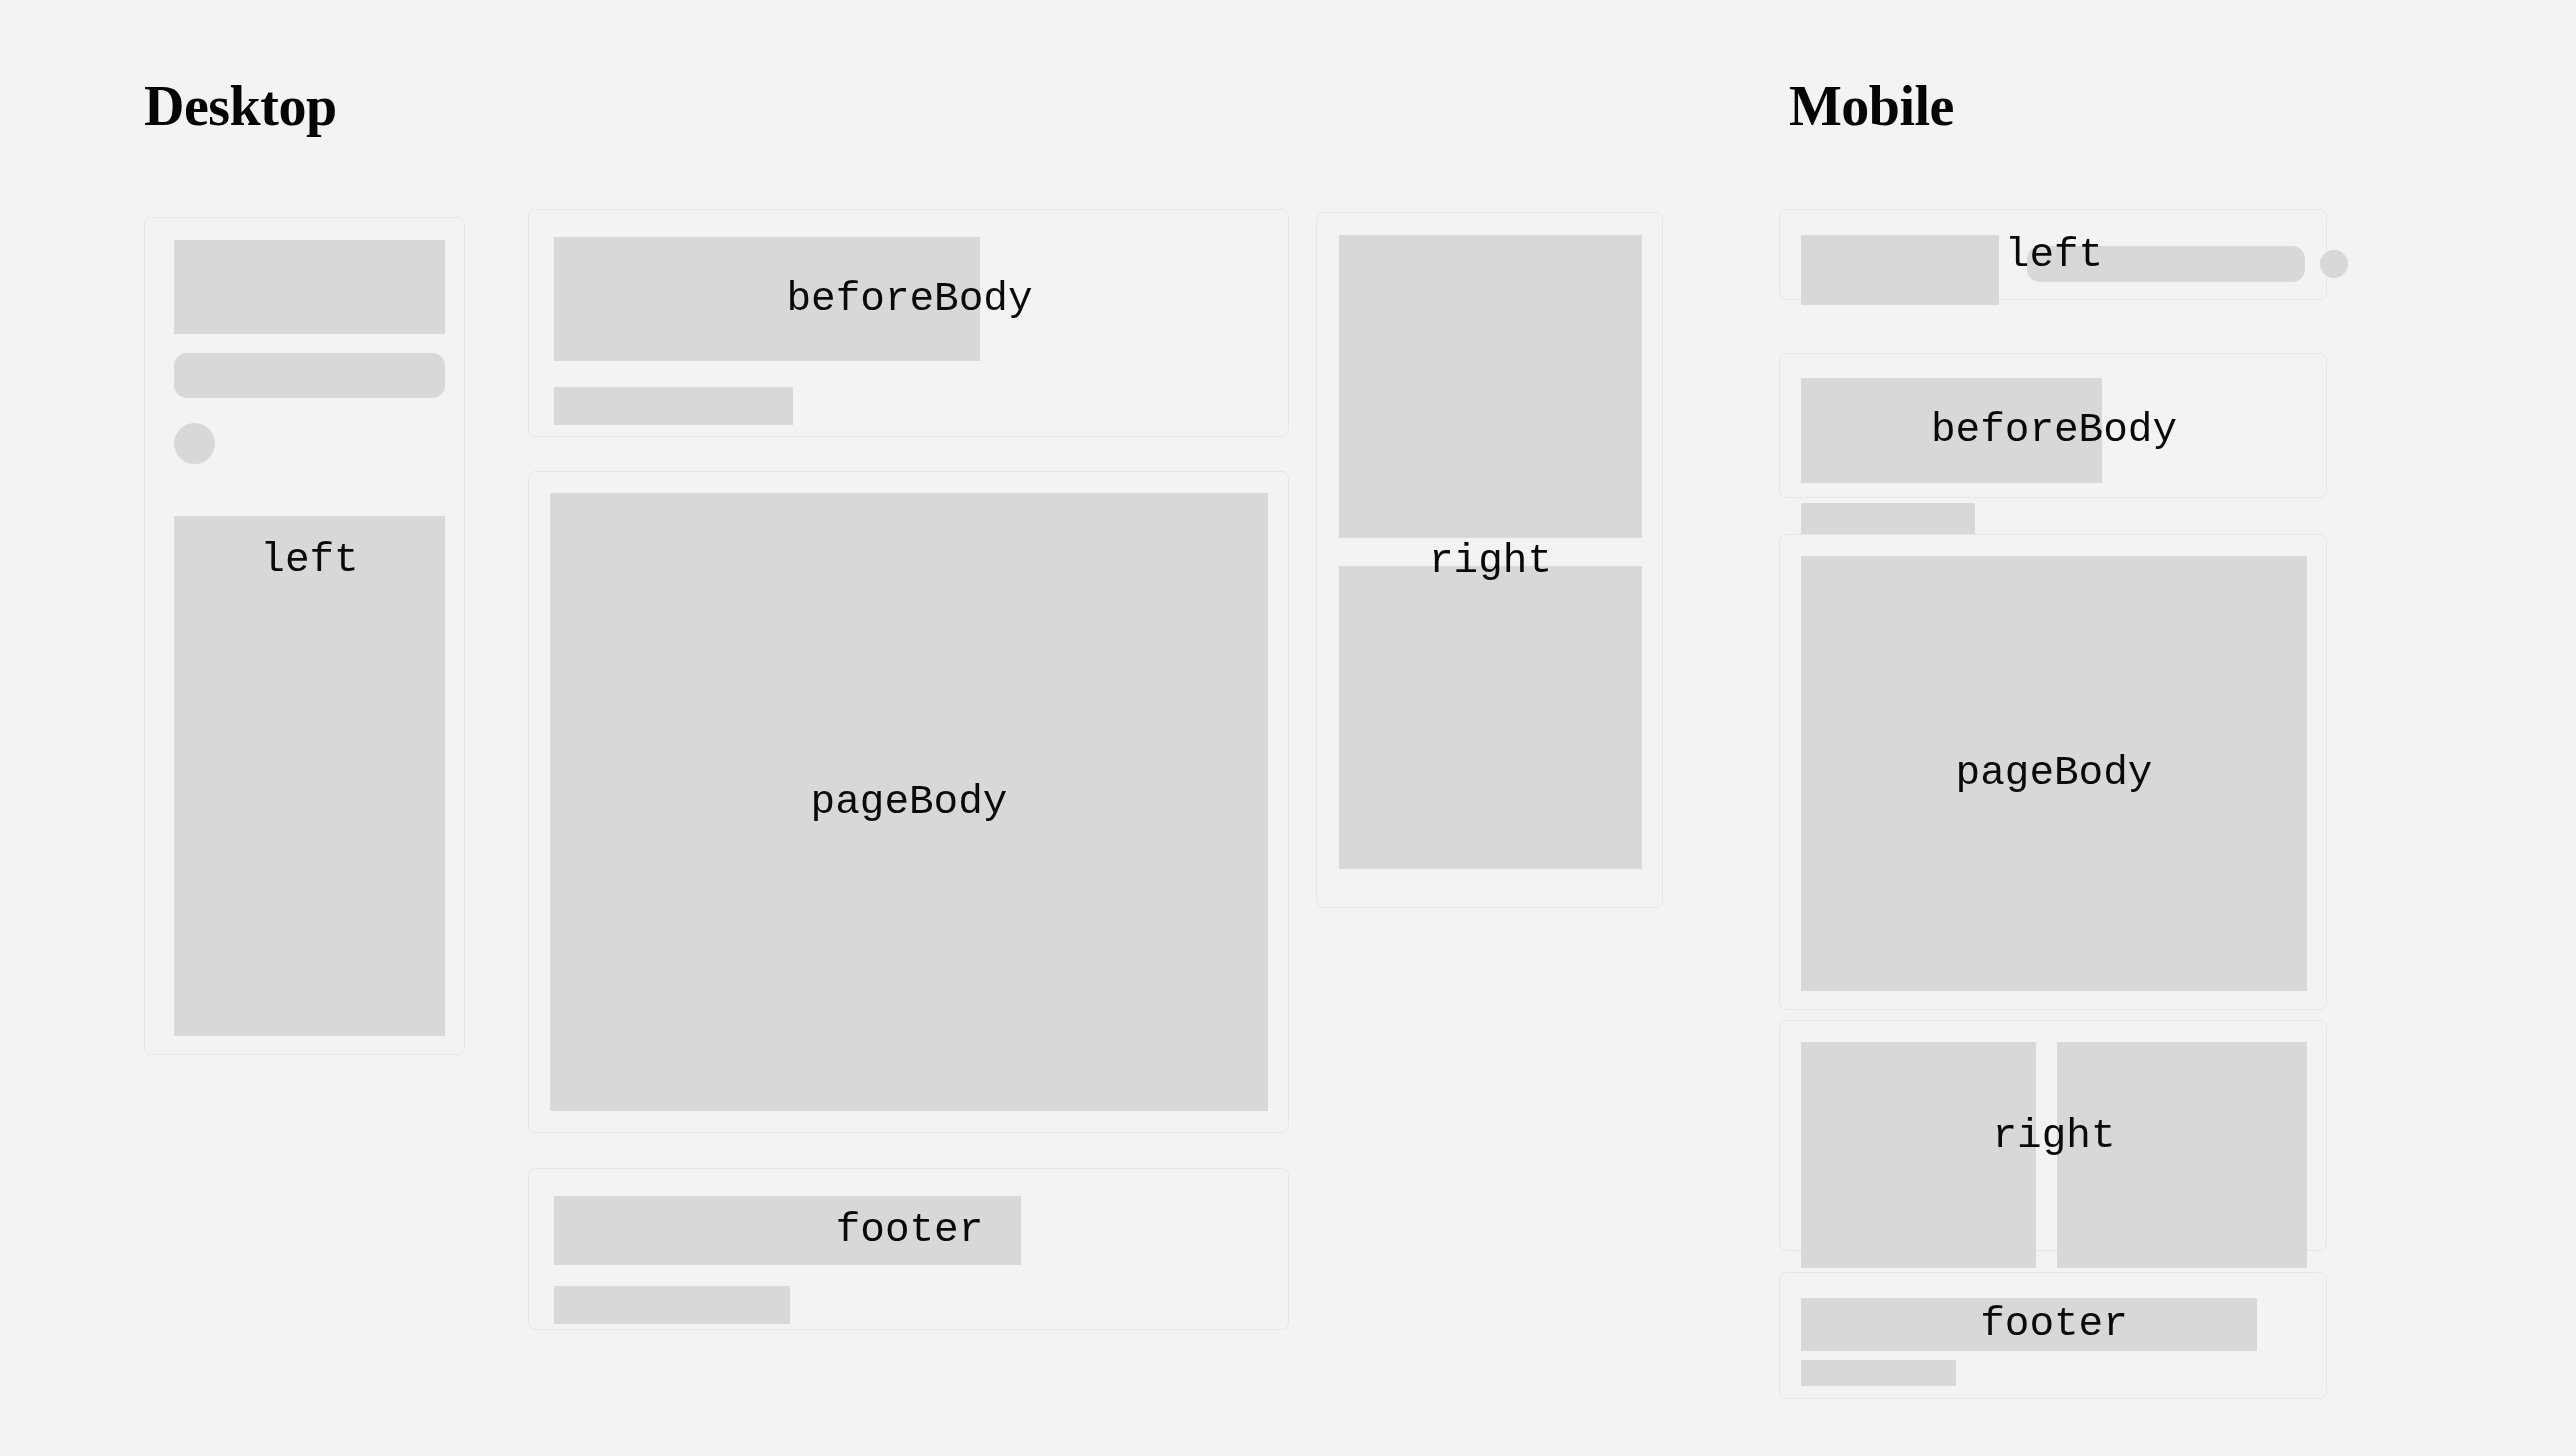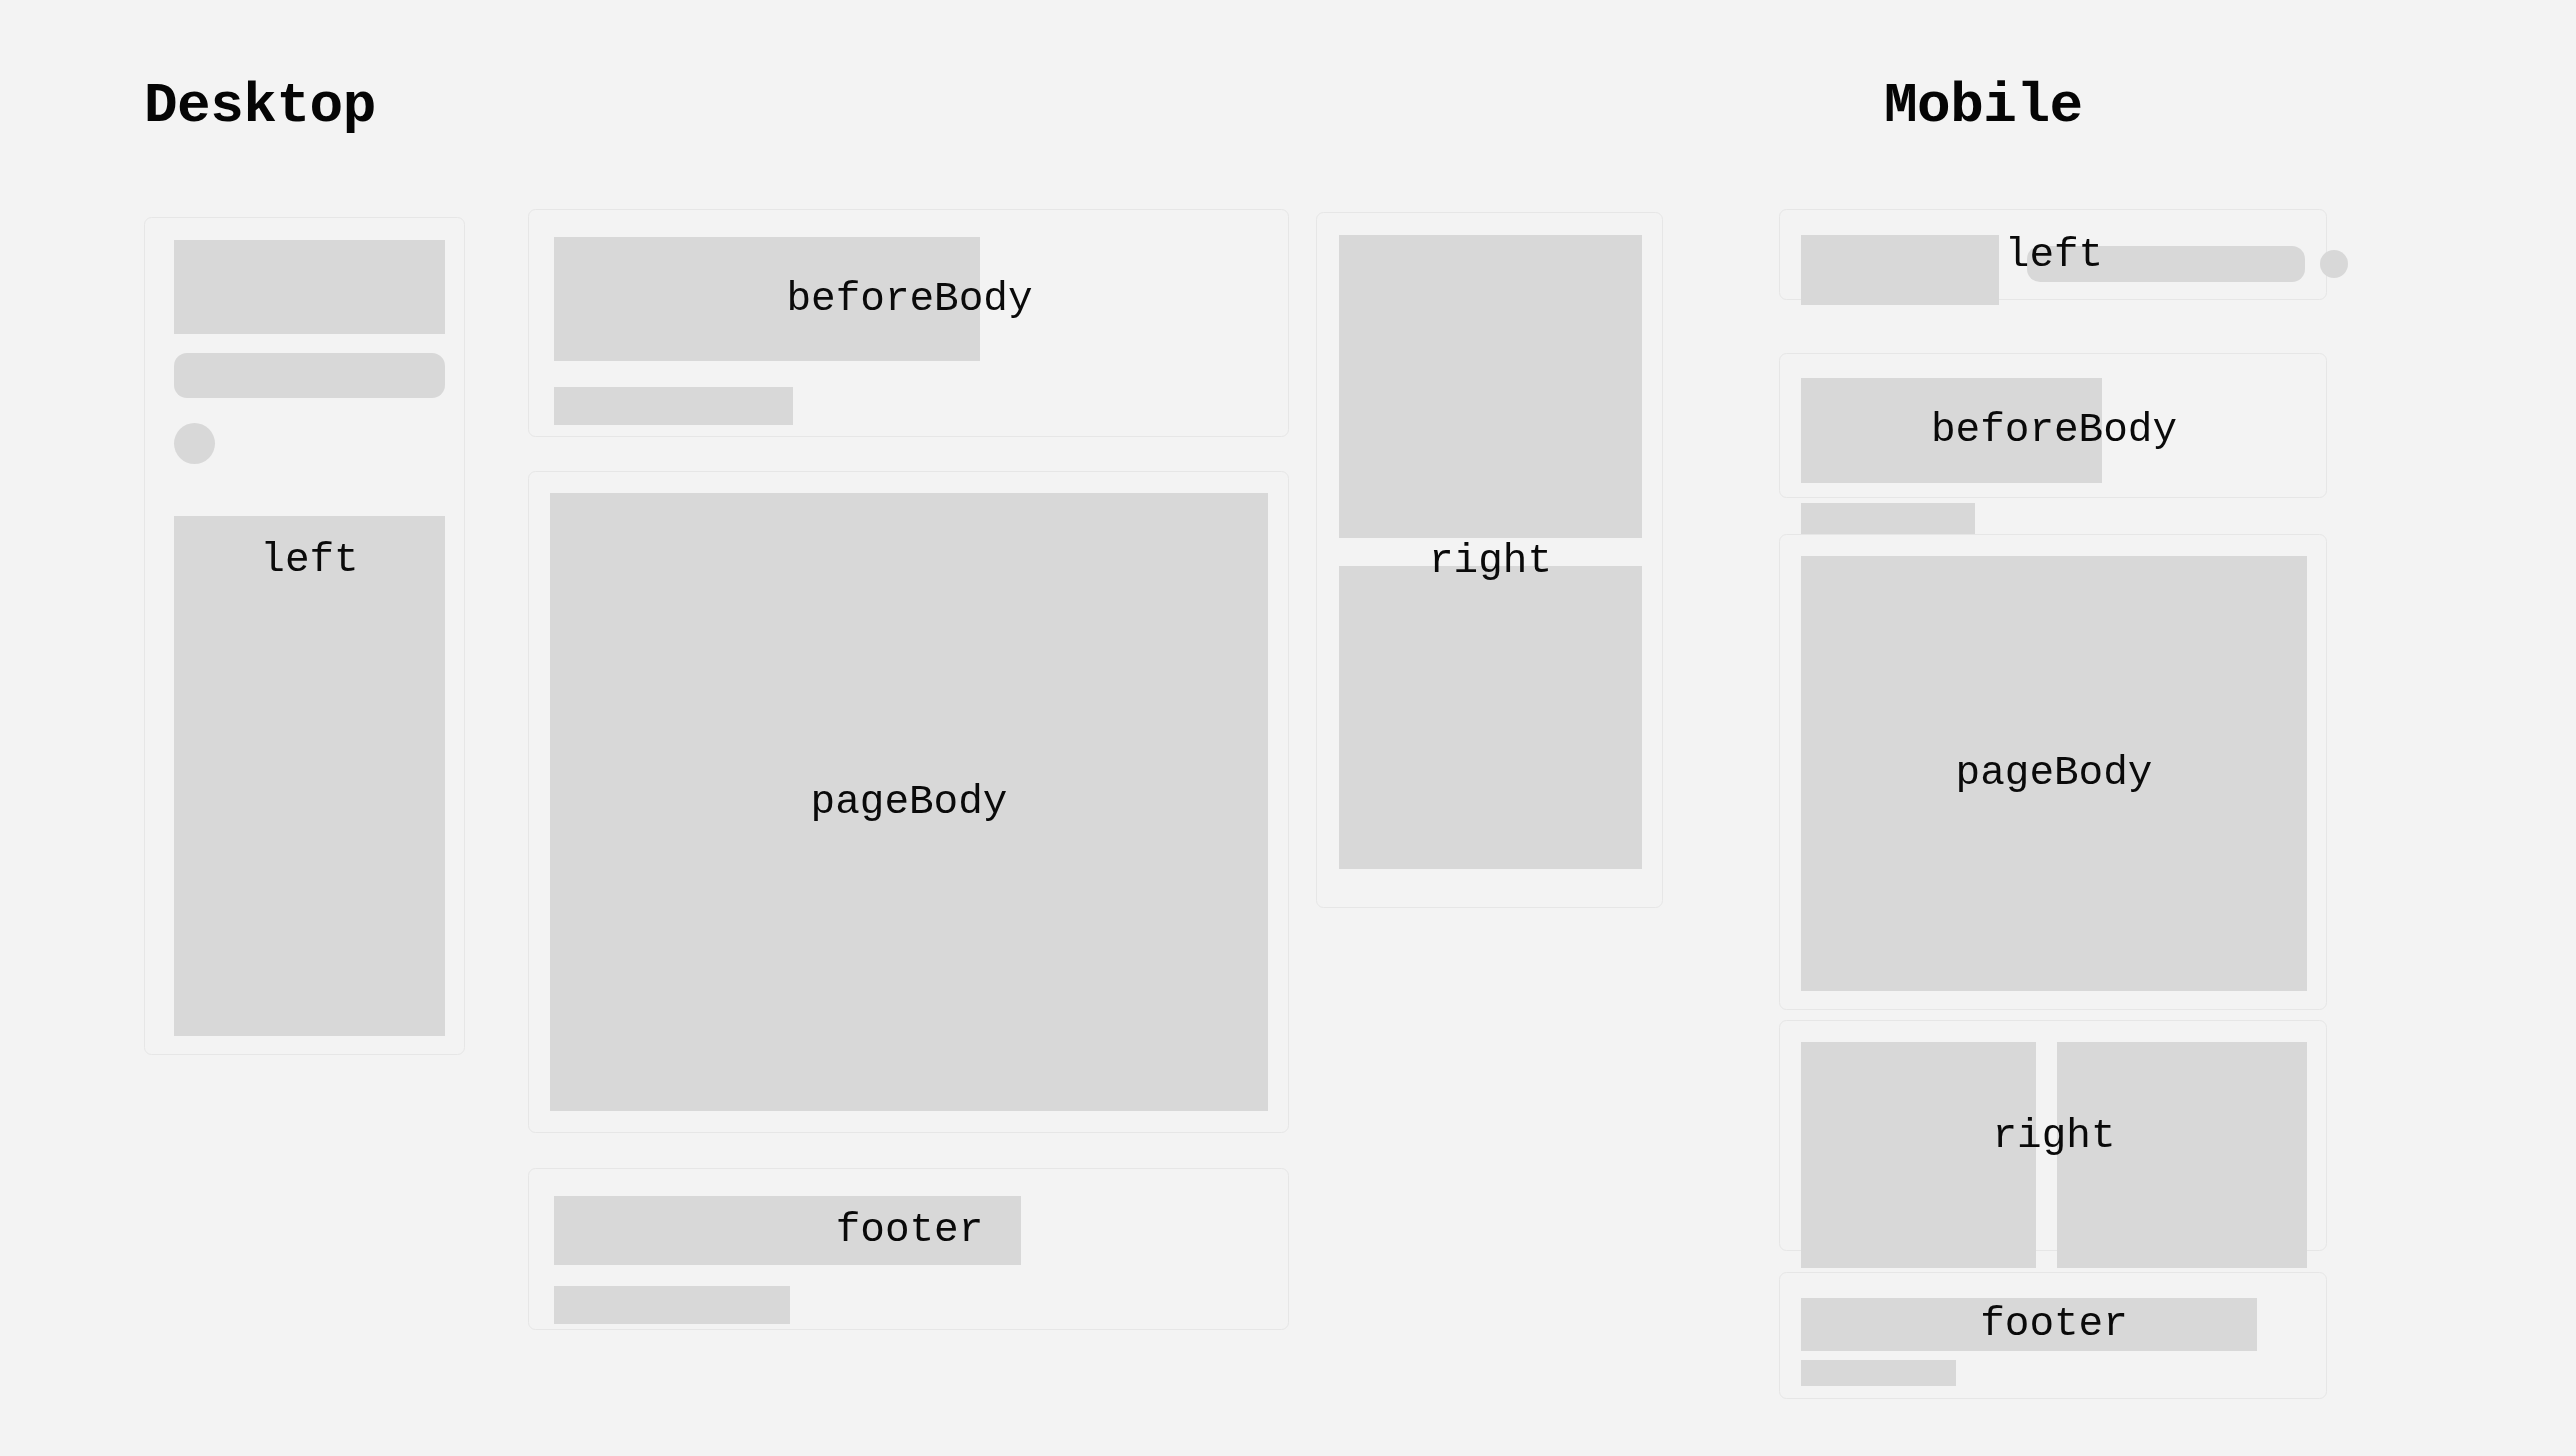--- a/index.html
+++ b/index.html
@@ -17,30 +17,30 @@
 
   .stage {
     position: relative;
     width: 2576px;
     height: 1456px;
   }
 
   
   .section-title {
     position: absolute;
-    font-family: Liberation Mono, monospace;
+    font-family: Liberation Serif, serif;
     font-weight: bold;
     font-size: 56px;
     line-height: 1;
     color: #050505;
     letter-spacing: -0.5px;
     white-space: nowrap;
   }
   #title-desktop { left: 144px; top: 78px; }
-  #title-mobile  { left: 1884px; top: 78px; }
+  #title-mobile  { left: 1789px; top: 78px; }
 
   
   .card {
     position: absolute;
     box-sizing: border-box;
     background: #f3f3f3;
     border: 1.9px solid #e6e6e6;
     border-radius: 7.5px;
   }
 

